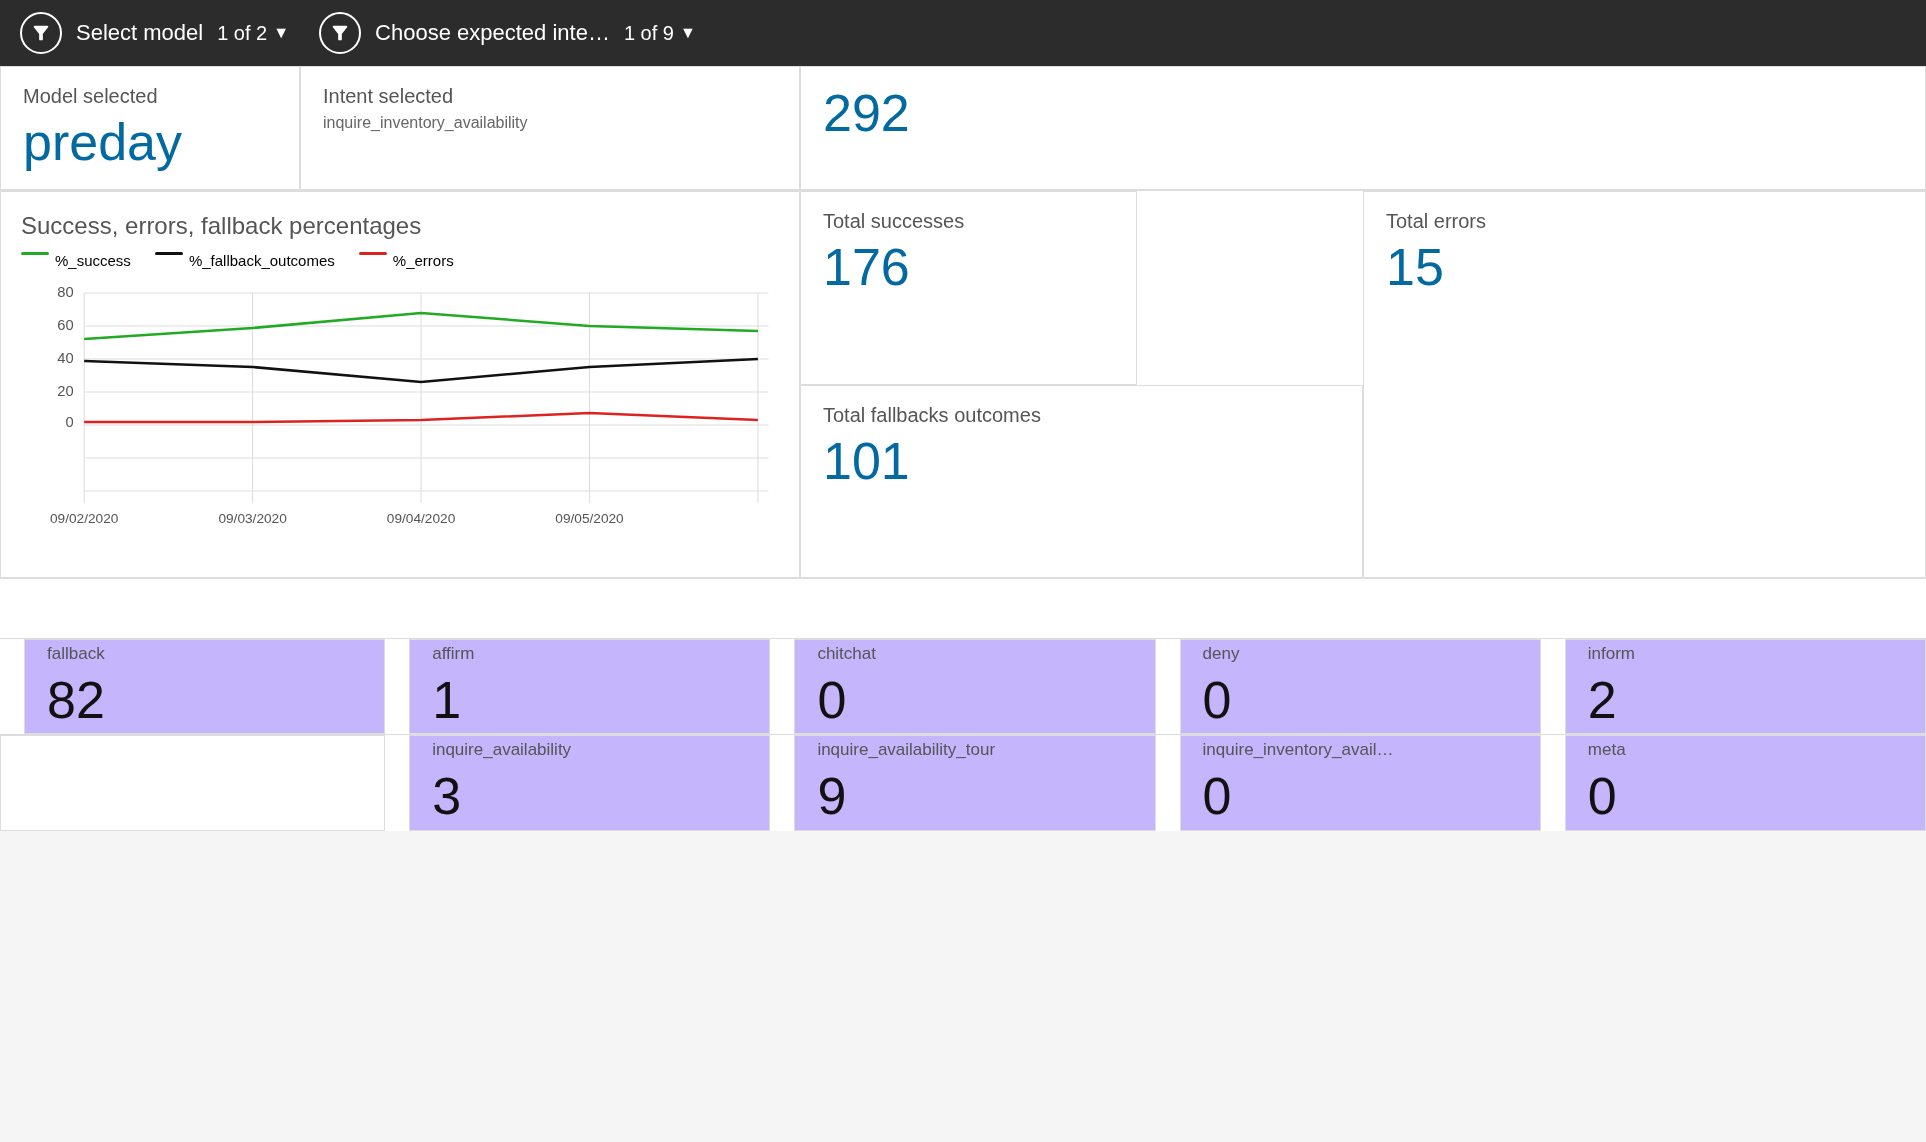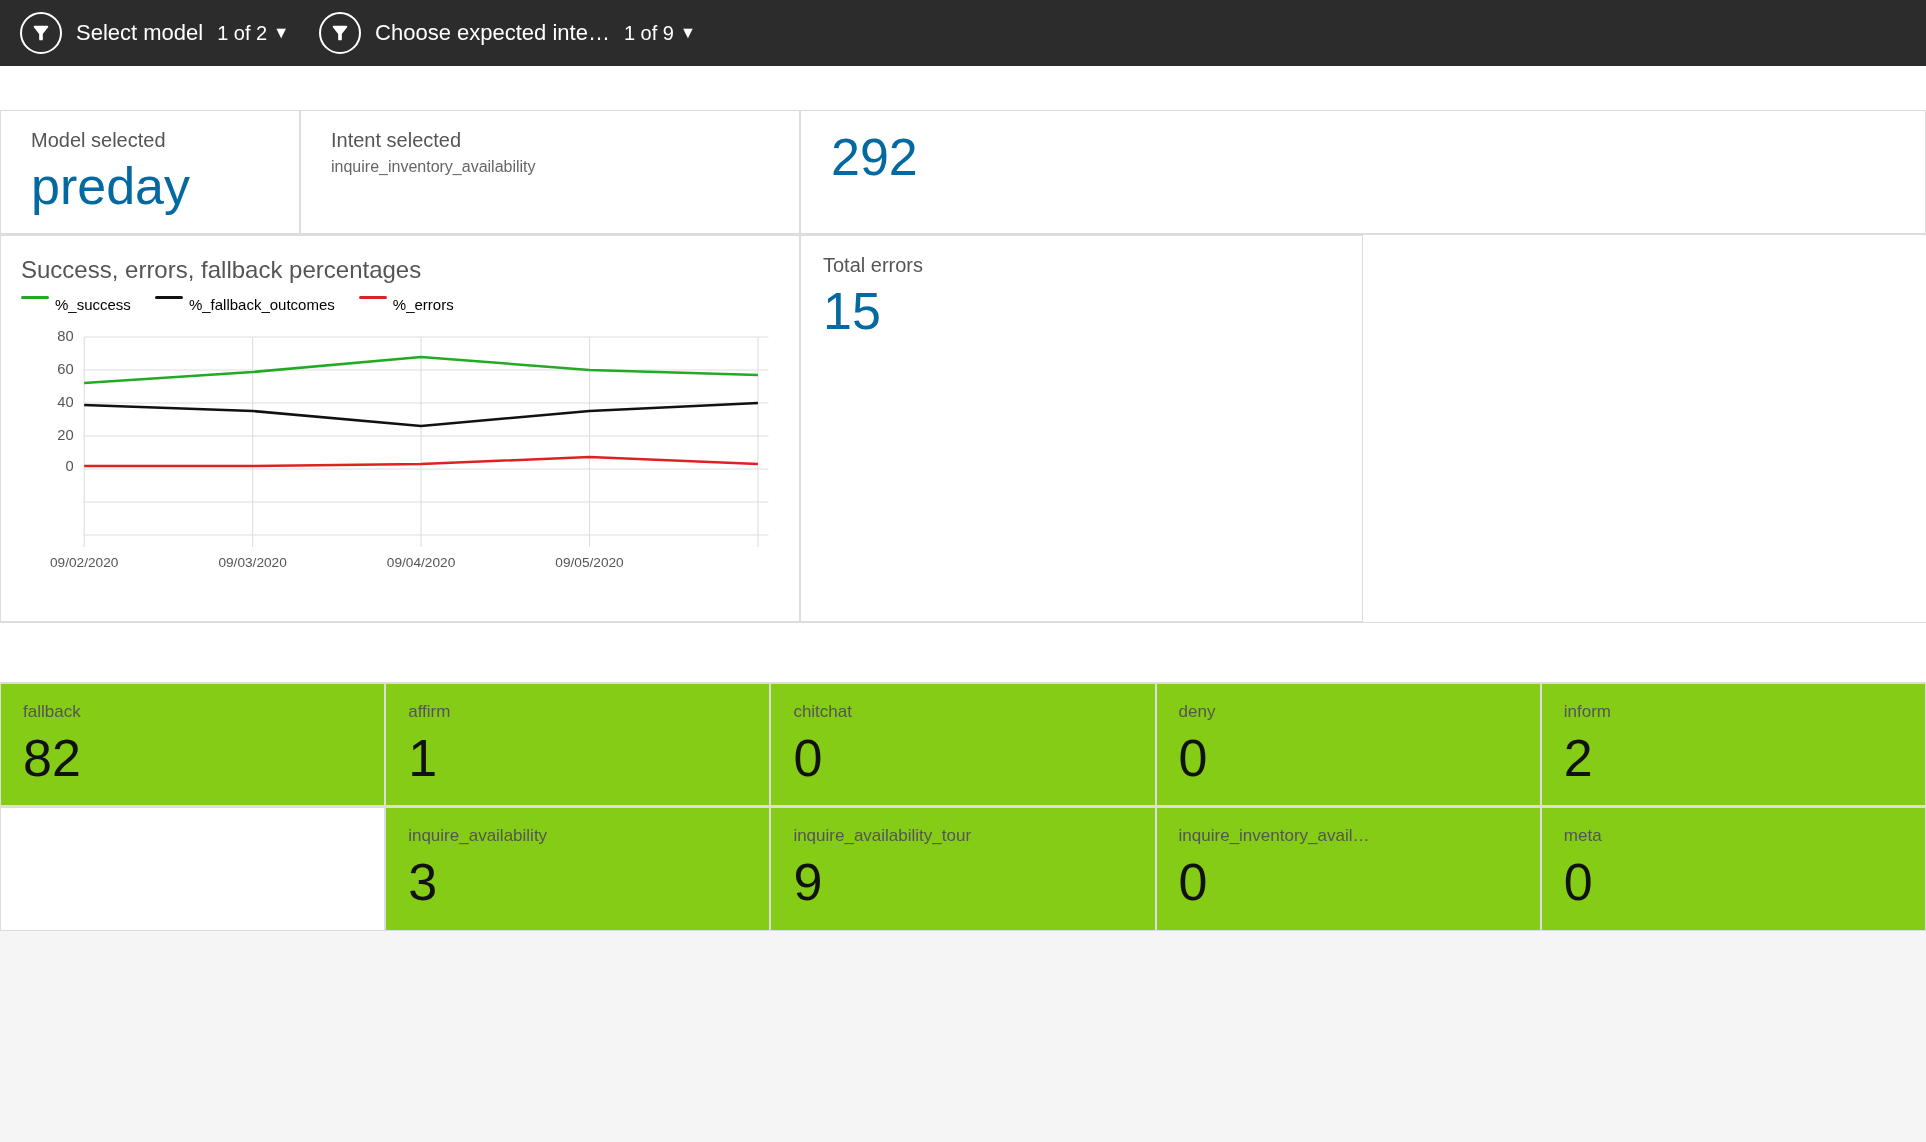--- a/index.html
+++ b/index.html
@@ -58,22 +58,21 @@
       font-size: 16px;
     }
 
     .main-content {
       padding: 0;
       background: white;
     }
 
     .stat-cell {
       border: 1px solid #ddd;
-      padding: 18px 30px;
-      margin-top: 44px;
+      padding: 18px 22px;
     }
 
     .stat-label {
       font-size: 20px;
       color: #555;
       margin-bottom: 6px;
     }
 
     .stat-value {
       font-size: 52px;
@@ -128,22 +127,23 @@
       grid-template-rows: 1fr 1fr;
     }
 
     .right-stat-cell {
       border: 1px solid #ddd;
       padding: 18px 22px;
     }
 
     .card {
       border: 1px solid #ddd;
-      padding: 18px 22px;
-      background: #84cc16;
+      padding: 4px 22px;
+      background: #c4b5fd;
+      margin-left: 24px;
     }
 
     .card-label {
       font-size: 17px;
       color: #555;
       margin-bottom: 8px;
     }
 
     .card-value {
       font-size: 52px;
@@ -263,20 +263,30 @@
         <text x="540" y="240" text-anchor="middle" font-size="13" fill="#555">09/05/2020</text>
 
         <polyline points="60,56 220,45 380,30 540,43 700,48" fill="none" stroke="#22aa22" stroke-width="2.5"></polyline>
 
         <polyline points="60,78 220,84 380,99 540,84 700,76" fill="none" stroke="#111" stroke-width="2.5"></polyline>
 
         <polyline points="60,139 220,139 380,137 540,130 700,137" fill="none" stroke="#dd2222" stroke-width="2.5"></polyline>
       </svg>
     </div>
 
+    <div class="right-stats">
+      <div class="right-stat-cell">
+        <div class="stat-label">Total successes</div>
+        <div class="stat-value">176</div>
+      </div>
+      <div class="right-stat-cell" style="grid-column: span 2;">
+        <div class="stat-label">Total fallbacks outcomes</div>
+        <div class="stat-value">101</div>
+      </div>
+    </div>
 
     <div style="border:1px solid #ddd; padding: 18px 22px;">
       <div class="stat-label">Total errors</div>
       <div class="stat-value">15</div>
     </div>
   </div>
 
   <div style="height:60px; border-bottom: 1px solid #ddd; background: white;"></div>
 
   <div class="row3">

